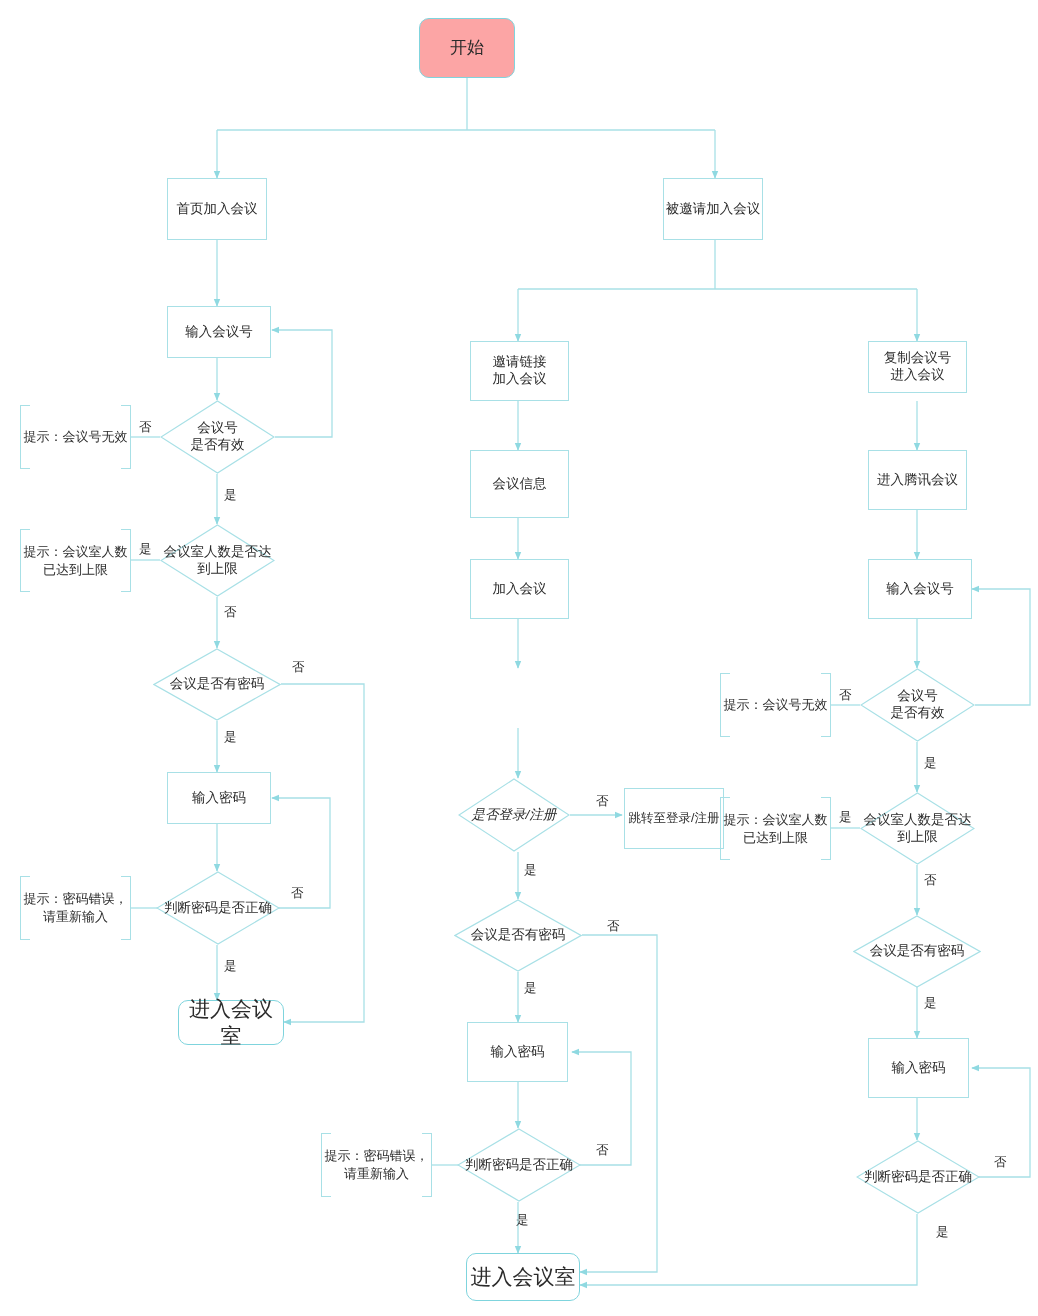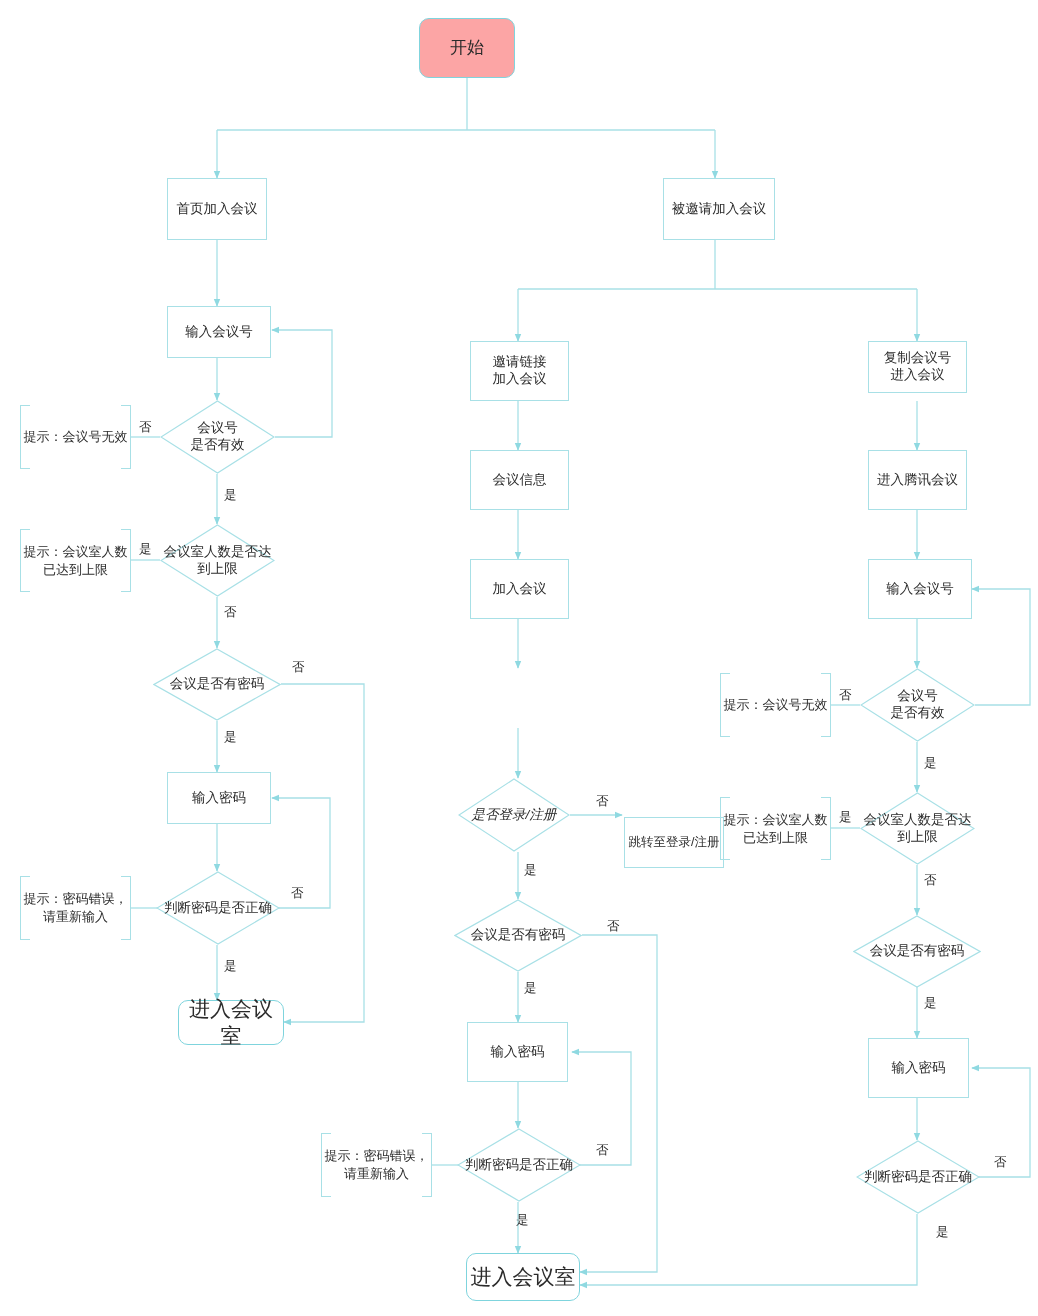--- a/index.html
+++ b/index.html
@@ -120,21 +120,21 @@
       <path d="M978,1177 L1030,1177 L1030,1068 L972,1068" marker-end="url(#ar)"></path>
 
       <path d="M917,1214 L917,1285 L580,1285" marker-end="url(#ar)"></path>
     </g>
   </svg>
 
   <div class="node terminal" style="left:419px;top:18px;width:96px;height:60px;">开始</div>
 
   <div class="node rect" style="left:167px;top:178px;width:100px;height:62px;">首页加入会议</div>
 
-  <div class="node rect" style="left:663px;top:178px;width:112px;height:62px;">被邀请加入会议</div>
+  <div class="node rect" style="left:663px;top:178px;width:100px;height:62px;">被邀请加入会议</div>
 
   <div class="node rect" style="left:167px;top:306px;width:104px;height:52px;">输入会议号</div>
 
   <div class="diamond" style="left:160px;top:400px;width:115px;height:74px;">
     <svg width="115" height="74">
         <polygon points="57.5,1 114,37 57.5,73 1,37" fill="#ffffff" stroke="#a8e0e6" stroke-width="1.2"></polygon>
       </svg>
     <div class="dlabel">会议号
 是否有效</div>
   </div>
@@ -166,33 +166,33 @@
     <div class="dlabel">判断密码是否正确</div>
   </div>
 
   <div class="note" style="left:20px;top:876px;width:111px;height:64px;">提示：密码错误，请重新输入</div>
 
   <div class="node bigterminal" style="left:178px;top:1000px;width:106px;height:45px;">进入会议室</div>
 
   <div class="node rect" style="left:470px;top:341px;width:99px;height:60px;">邀请链接
 加入会议</div>
 
-  <div class="node rect" style="left:470px;top:450px;width:99px;height:60px;">会议信息</div>
+  <div class="node rect" style="left:470px;top:450px;width:99px;height:68px;">会议信息</div>
 
   <div class="node rect" style="left:470px;top:559px;width:99px;height:60px;">加入会议</div>
 
 
   <div class="diamond" style="left:458px;top:778px;width:112px;height:74px;font-style:italic;">
     <svg width="112" height="74">
         <polygon points="56,1 111,37 56,73 1,37" fill="#ffffff" stroke="#a8e0e6" stroke-width="1.2"></polygon>
       </svg>
     <div class="dlabel">是否登录/注册</div>
   </div>
 
-  <div class="node rect" style="left:624px;top:817px;width:100px;height:51px;font-size:12.5px;">跳转至登录/注册</div>
+  <div class="node rect" style="left:624px;top:788px;width:100px;height:61px;font-size:12.5px;">跳转至登录/注册</div>
 
   <div class="diamond" style="left:454px;top:899px;width:128px;height:73px;">
     <svg width="128" height="73">
         <polygon points="64,1 127,36.5 64,72 1,36.5" fill="#ffffff" stroke="#a8e0e6" stroke-width="1.2"></polygon>
       </svg>
     <div class="dlabel">会议是否有密码</div>
   </div>
 
   <div class="node rect" style="left:467px;top:1022px;width:101px;height:60px;">输入密码</div>
 

